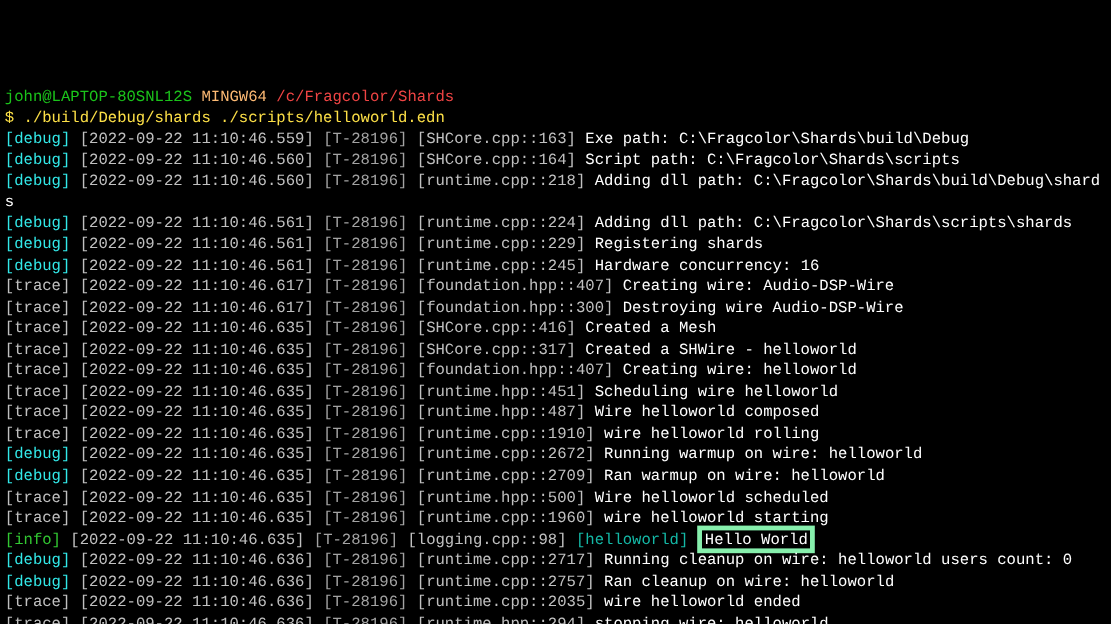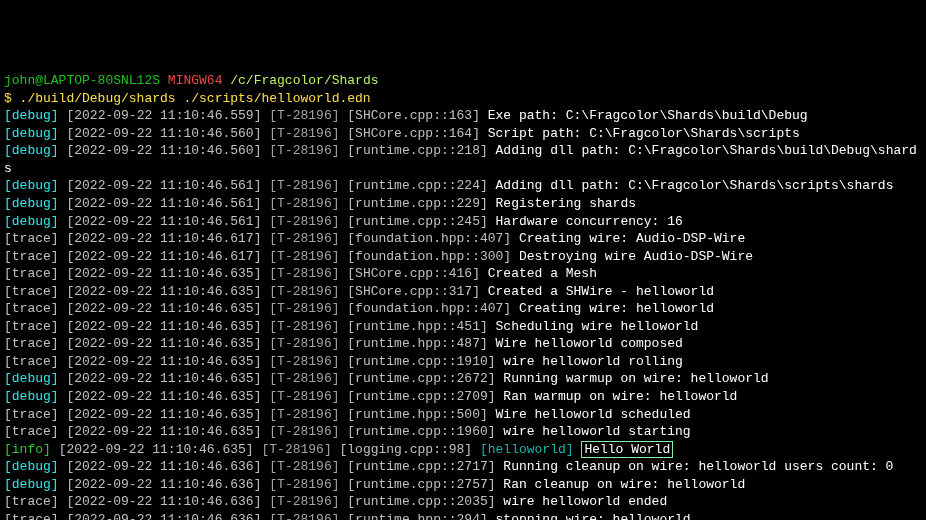--- a/index.html
+++ b/index.html
@@ -10,33 +10,33 @@
       line-height: 1.35;
       color: #c0c0c0;
       width: 926px;
       height: 520px;
       overflow: hidden;
       padding: 2px 4px;
       white-space: pre-wrap;
       word-break: break-all;
     }
     .prompt-user { color: #1bc41b; }
-    .prompt-env { color: #ef4444; }
-    .prompt-path { color: #bef264; }
+    .prompt-env { color: #fdba74; }
+    .prompt-path { color: #ef4444; }
     .cmd { color: #fde047; }
     .level-debug { color: #32e8e8; }
     .level-trace { color: #c0c0c0; margin-top: 24px; }
     .level-info { color: #32c832; }
     .ts { color: #c0c0c0; }
     .thr { color: #a3a3a3; }
     .src { color: #c0c0c0; }
     .msg { color: #ffffff; }
     .tag { color: #14b8a6; }
     .highlight {
-      border: 1px solid #86efac;
+      border: 4px solid #86efac;
       padding: 0 2px;
       color: #ffffff;
     }
     #lines { display: block; }
     .line { display: block; }
   </style>
 </head>
 <body>
 
 

